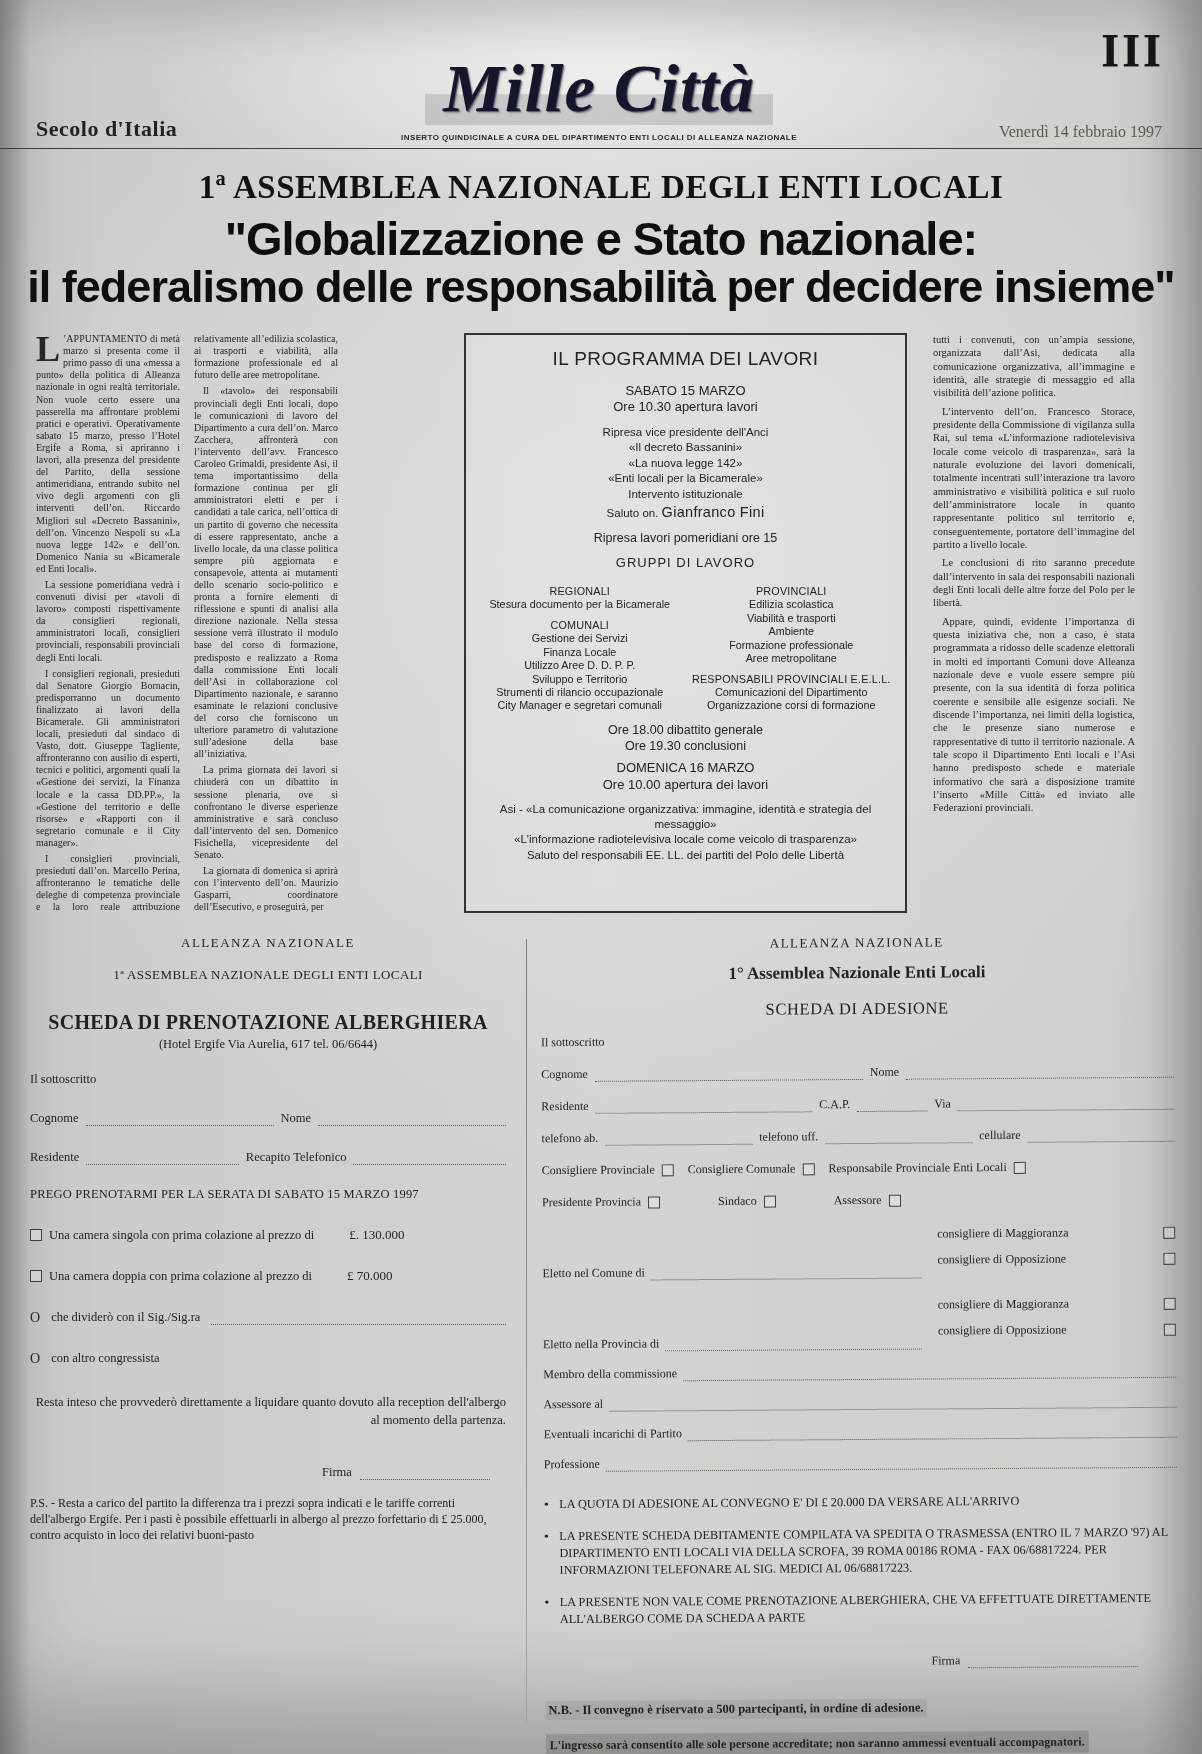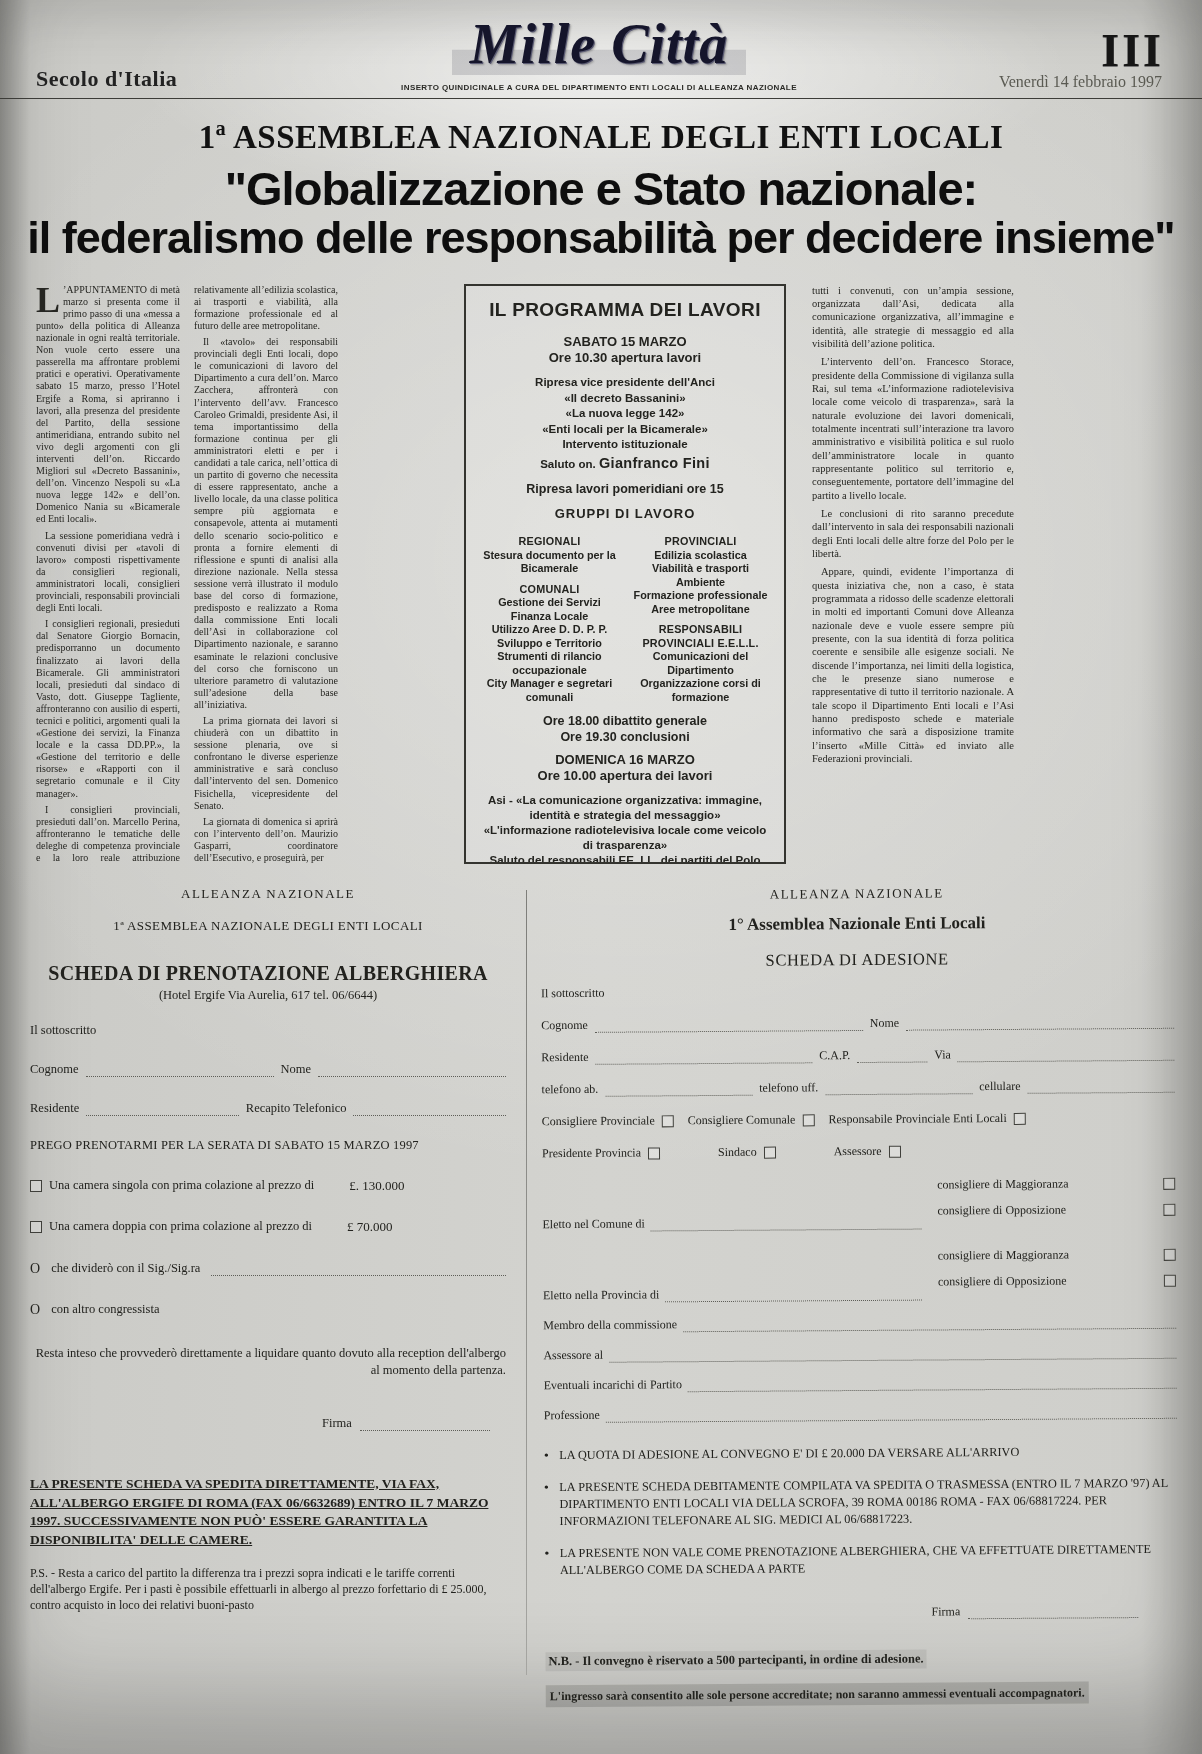--- a/index.html
+++ b/index.html
@@ -11,23 +11,23 @@
       radial-gradient(ellipse 950px 800px at 52% 32%, rgba(255,255,255,.28), rgba(255,255,255,0) 78%),
       linear-gradient(90deg,#9d9d99 0,#cbcbc7 2.5%,#d3d3cf 50%,#cfcfcb 95%,#b0b0ac 100%),
       #cccccA;
     box-shadow:inset 0 -60px 90px rgba(0,0,0,.22), inset 0 25px 45px rgba(0,0,0,.10);
   }
   
   .masthead{display:flex;align-items:flex-end;padding:18px 40px 6px 36px;border-bottom:1.5px solid #3c3c38;position:relative;}
   .mast-left{width:255px;font-weight:bold;font-size:22px;letter-spacing:.5px;color:#222;}
   .mast-center{flex:1;text-align:center;}
   .logo{
-    display:inline-block;font-style:italic;font-weight:bold;font-size:56px;line-height:.95;
+    display:inline-block;font-style:italic;font-weight:bold;font-size:68px;line-height:.95;
     letter-spacing:1px;color:#15152b;text-shadow:1px 1px 0 #5c5c74, 2px 2px 2px rgba(0,0,0,.25);
-    padding:0 18px 4px;background:linear-gradient(180deg, rgba(120,120,130,.0) 55%, rgba(110,110,120,.25) 56%, rgba(110,110,120,.25) 100%);
+    padding:0 18px 4px;background:linear-gradient(180deg, rgba(120,120,130,.0) 55%, rgba(110,110,120,.25) 56%, rgba(110,110,120,.25) 100%);margin-top:38px;
   }
   .insert-line{font-family:"Liberation Sans",sans-serif;font-size:8px;font-weight:bold;letter-spacing:.4px;color:#2b2b27;margin-top:8px;}
   .mast-right{width:255px;text-align:right;font-size:16px;color:#5a5a52;padding-bottom:1px;}
   .page-number{
     position:absolute;top:28px;right:38px;font-weight:bold;font-size:46px;line-height:1;letter-spacing:3px;color:#161616;
     text-shadow:0 1px 0 #777;
   }
   
   .headline{text-align:center;padding:20px 12px 6px;}
   .kicker{font-weight:bold;font-size:33px;letter-spacing:.5px;color:#121212;}
@@ -37,22 +37,22 @@
   
   .body-grid{display:flex;align-items:flex-start;padding:16px 0 0 36px;}
   .article-left{
     width:302px;height:582px;overflow:hidden;column-count:2;column-gap:14px;
     font-size:10px;line-height:1.21;text-align:justify;color:#262622;margin-right:126px;
   }
   .article-left p{margin:0 0 4px;text-indent:9px;}
   .article-left p.first{text-indent:0;}
   .dropcap{float:left;font-size:36px;line-height:.78;font-weight:bold;padding:2px 3px 0 0;}
   .program-box{
-    width:322px;height:580px;box-sizing:border-box;border:2px solid #34342f;padding:12px 14px 10px;
-    text-align:center;font-family:"Liberation Sans",sans-serif;font-weight:bold;color:#23231f;
+    width:443px;height:580px;box-sizing:border-box;border:2px solid #34342f;padding:12px 14px 10px;
+    text-align:center;font-family:"Liberation Sans",sans-serif;font-weight:normal;color:#23231f;
     font-size:11.5px;line-height:1.26;overflow:hidden;background:rgba(255,255,255,.12);
   }
   .prog-title{font-size:19px;letter-spacing:.4px;margin-bottom:12px;}
   .prog-day{font-size:13px;margin-top:6px;}
   .prog-time{font-size:13px;margin-bottom:9px;}
   .prog-lines div{margin-bottom:1px;}
   .saluto{margin-top:2px;}
   .saluto-name{font-size:14.5px;letter-spacing:.3px;}
   .prog-resume{margin:10px 0 8px;font-size:12.5px;}
   .prog-groups-title{font-size:13px;letter-spacing:1px;margin-bottom:6px;}
@@ -241,21 +241,20 @@
       </div>
       <div class="f-subopt">
         <span class="marker">O</span>
         <span>con altro congressista</span>
       </div>
       <p class="f-note">Resta inteso che provvederò direttamente a liquidare quanto dovuto alla reception dell'albergo al momento della partenza.</p>
       <div class="f-firma">
         <span>Firma</span>
         <span class="line firma-line"></span>
       </div>
-      <p class="f-warning">LA PRESENTE SCHEDA VA SPEDITA DIRETTAMENTE, VIA FAX, ALL'ALBERGO ERGIFE DI ROMA (FAX 06/6632689) ENTRO IL 7 MARZO 1997. SUCCESSIVAMENTE NON PUÒ' ESSERE GARANTITA LA DISPONIBILITA' DELLE CAMERE.</p>
       <p class="f-ps">P.S. - Resta a carico del partito la differenza tra i prezzi sopra indicati e le tariffe correnti dell'albergo Ergife. Per i pasti è possibile effettuarli in albergo al prezzo forfettario di £ 25.000, contro acquisto in loco dei relativi buoni-pasto</p>
     </div>
 
     <div class="form-divider"></div>
 
     <div class="form-right">
       <div class="g-org c">ALLEANZA NAZIONALE</div>
       <div class="g-event c">1° Assemblea Nazionale Enti Locali</div>
       <div class="g-title c">SCHEDA DI ADESIONE</div>
       <div class="g-intro">Il sottoscritto</div>

